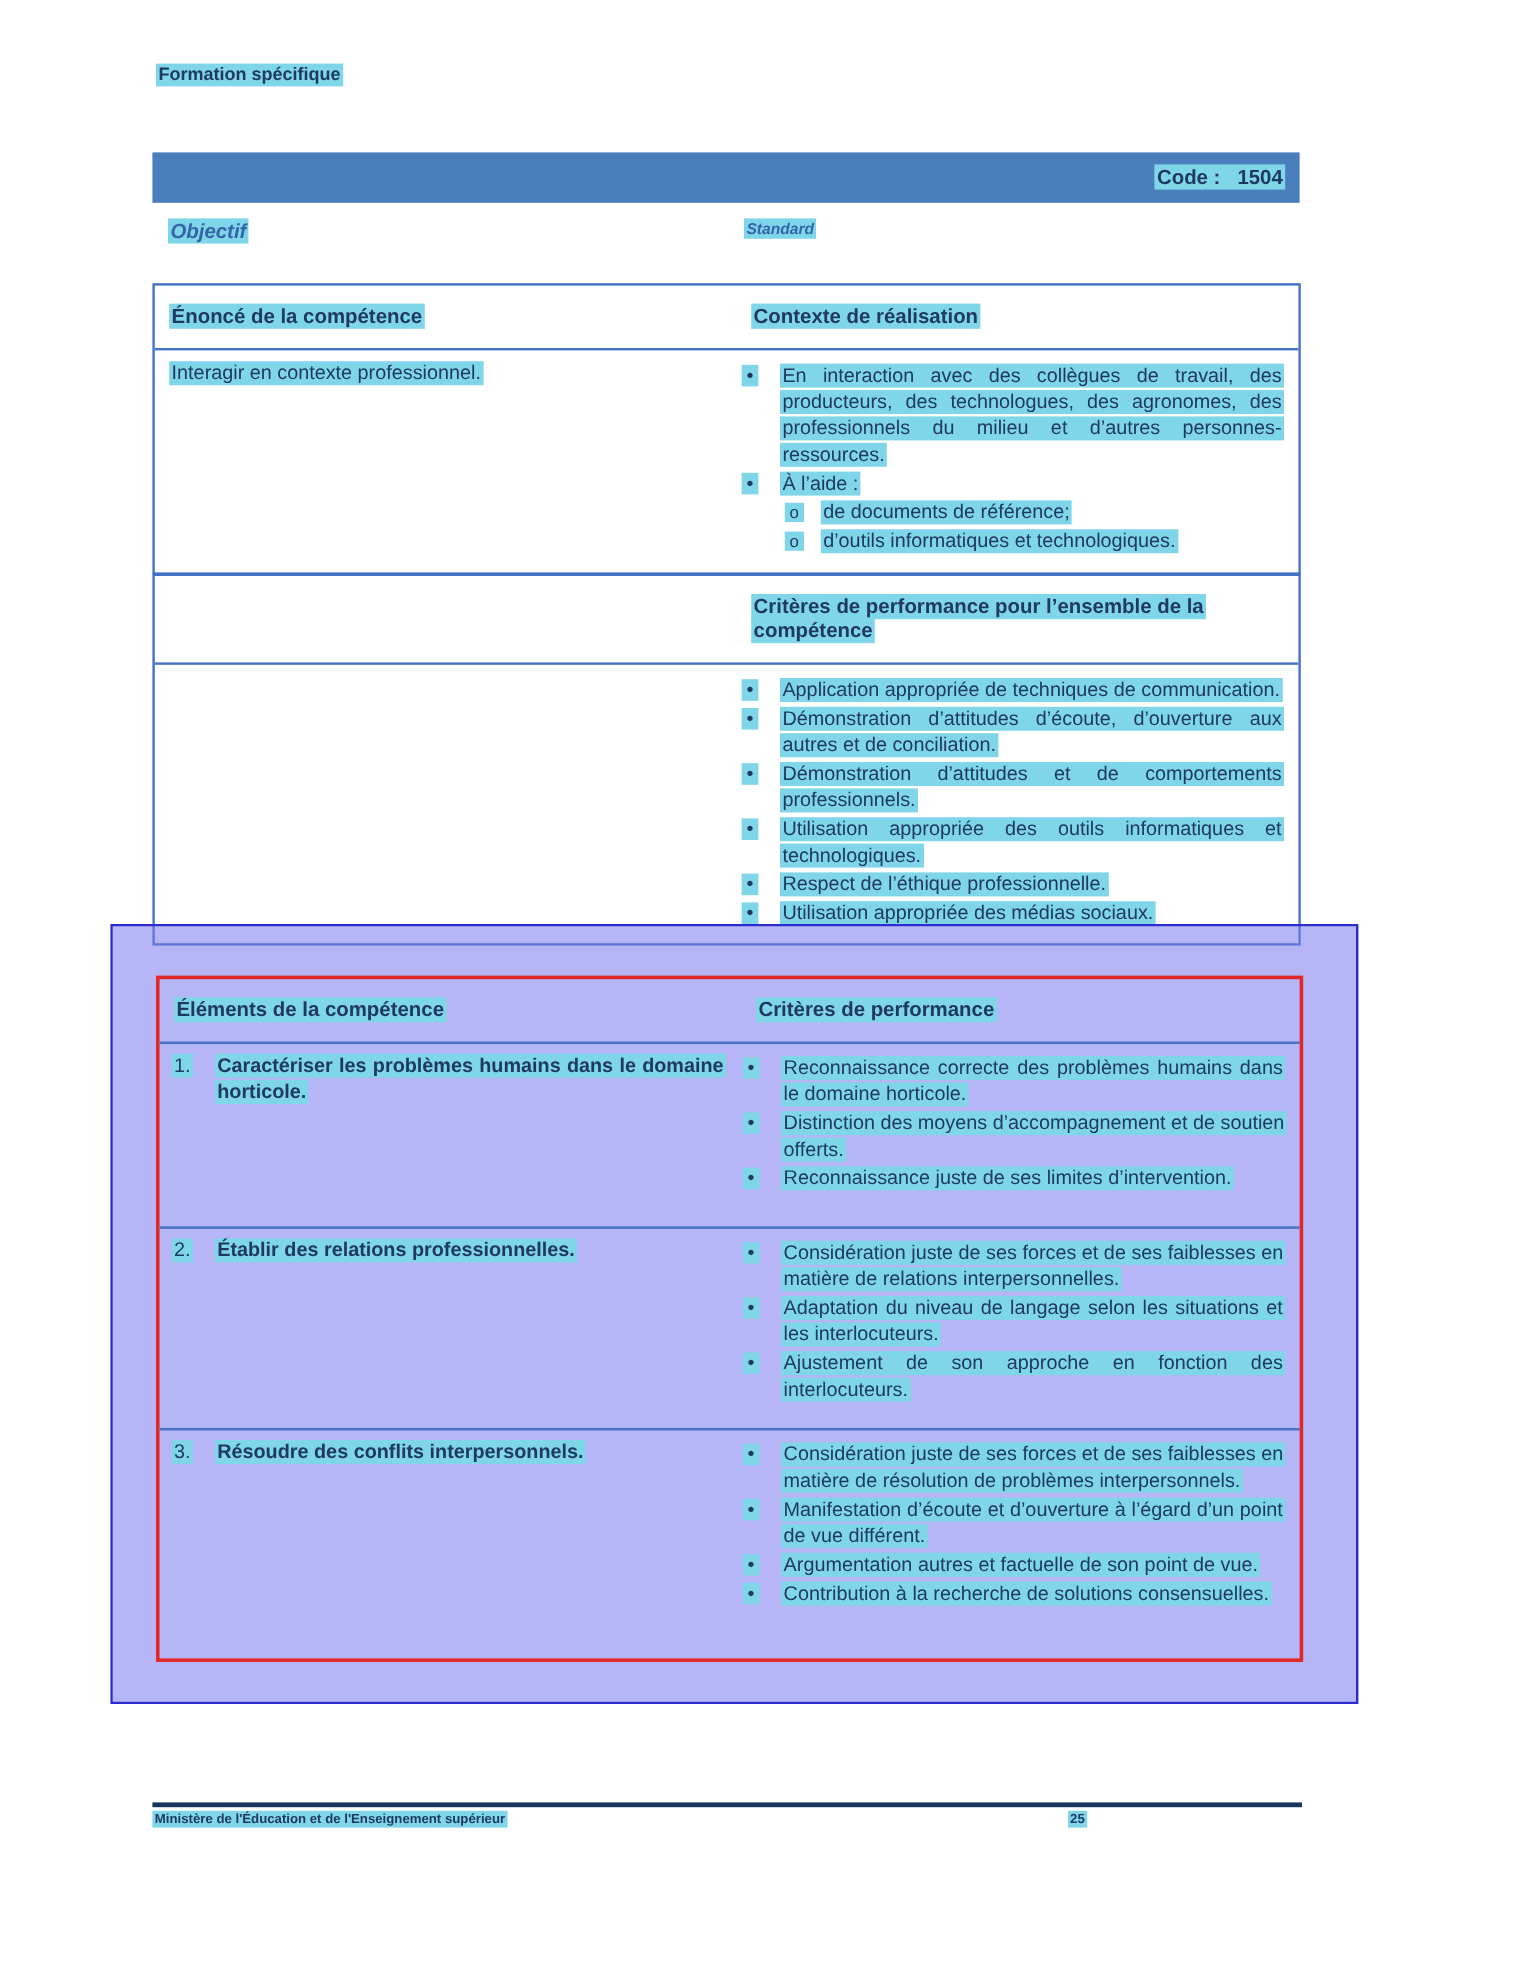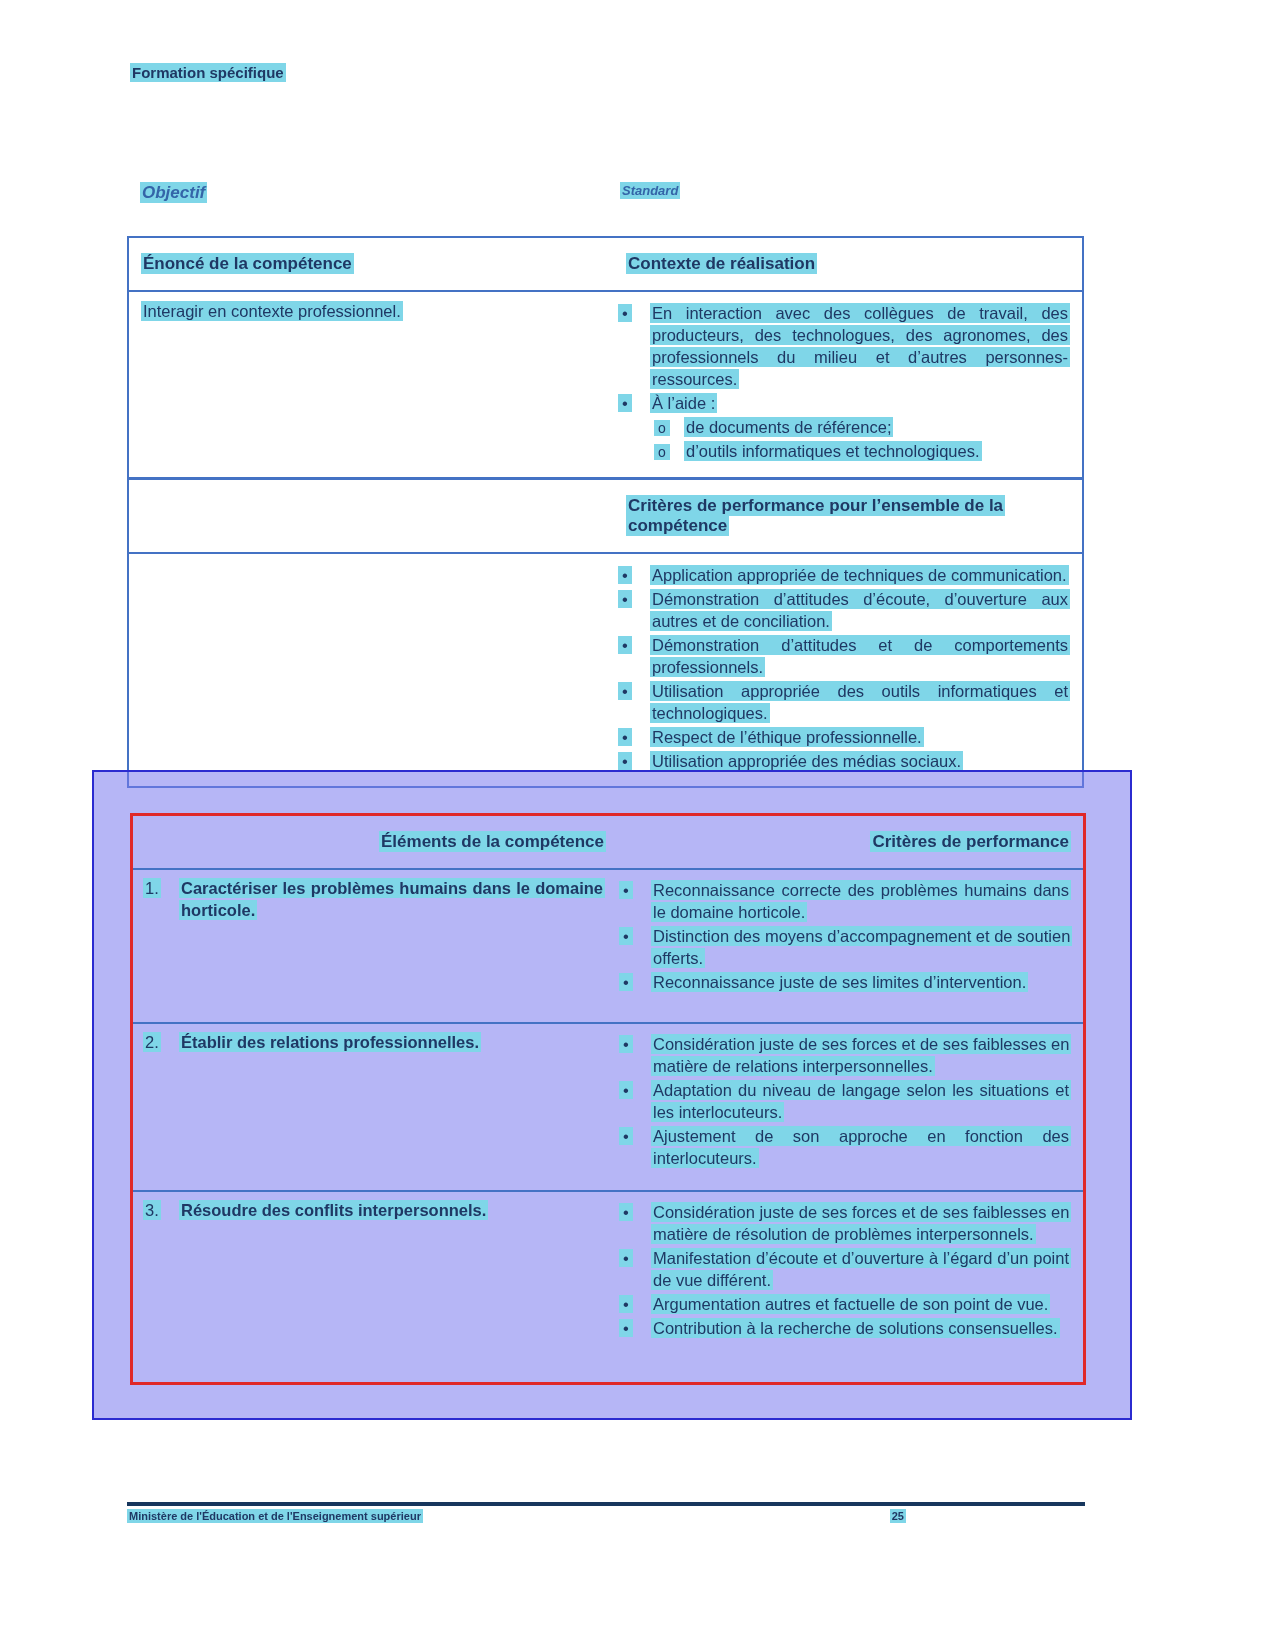--- a/index.html
+++ b/index.html
@@ -13,21 +13,21 @@
     --accent:#3465a8;
     --footer-rule:#17365d;
   }
   *{margin:0;padding:0;box-sizing:border-box;}
   html,body{background:#ffffff;}
   body{font-family:"Liberation Sans", sans-serif;color:var(--ink);}
   .page{position:relative;width:1275px;height:1651px;background:#ffffff;overflow:hidden;}
 
   .hl{background:var(--highlight);padding:1px 2px;-webkit-box-decoration-break:clone;box-decoration-break:clone;}
 
-  .top-label{position:absolute;left:130px;top:64px;font-size:15px;font-weight:bold;}
+  .top-label{position:absolute;left:130px;top:54px;font-size:15px;font-weight:bold;}
 
   .header-bar{position:absolute;left:127px;top:127px;width:956px;height:42px;background:var(--header-bar);display:flex;align-items:center;justify-content:flex-end;padding-right:12px;}
   .code-badge{font-size:17px;font-weight:bold;white-space:pre;}
 
   .obj-std{position:absolute;left:0;top:183px;width:1275px;height:24px;}
   .objectif{position:absolute;left:140px;font-size:17px;font-weight:bold;font-style:italic;color:var(--accent);}
   .standard{position:absolute;left:620px;font-size:13px;font-weight:bold;font-style:italic;color:var(--accent);}
 
   .tbl{position:absolute;border:2.5px solid var(--table-border);background:transparent;}
   .tbl-hdr{display:grid;grid-template-columns:485px 1fr;border-bottom:2.5px solid var(--table-border);padding:16px 0;font-weight:bold;font-size:17px;}
@@ -45,41 +45,44 @@
   .btext{flex:1;text-align:justify;line-height:1.33;}
 
   .t1{left:127px;top:236px;width:957px;min-height:212px;}
   .t2{left:127px;top:478px;width:957px;height:310px;z-index:1;}
   .t2 .tbl-hdr{min-height:64px;}
 
   .overlay{position:absolute;left:92px;top:770px;width:1040px;height:650px;border:2.5px solid var(--overlay-border);z-index:2;}
   .overlay::before{content:"";position:absolute;inset:0;background:var(--overlay-fill);opacity:0.55;}
 
   .t3{left:130px;top:813px;width:956px;height:572px;border:3px solid var(--red-border);z-index:3;background:transparent;}
-  .t3 .tbl-hdr{border-bottom:2.5px solid var(--table-border);text-align:right;}
+  .t3 .tbl-hdr{border-bottom:2.5px solid var(--table-border);}
   .t3-row{display:grid;grid-template-columns:482px 1fr;padding:8px 0 10px;}
   .t3-row + .t3-row{border-top:2.5px solid var(--table-border);}
   .row-1{min-height:152px;}
   .row-2{min-height:168px;}
   .row-3{min-height:204px;}
   .lc{display:flex;padding:0 10px 0 10px;font-size:16.5px;line-height:1.33;}
   .num{flex:0 0 36px;}
   .ltext{flex:1;text-align:justify;font-weight:bold;}
   .rc{padding:0 12px 0 0;font-size:16.5px;}
 
   .footer-rule{position:absolute;left:127px;top:1502px;width:958px;height:4px;background:var(--footer-rule);}
   .footer-row{position:absolute;left:127px;top:1510px;width:779px;display:flex;justify-content:space-between;font-size:11px;font-weight:bold;text-align:right;}
 </style>
 </head>
 <body>
 
 <div class="page">
 
   <div class="top-label"><span class="hl">Formation spécifique</span></div>
 
+  <div class="header-bar">
+    <span class="code-badge"><span class="hl">Code :   1504</span></span>
+  </div>
 
   <div class="obj-std">
     <span class="objectif"><span class="hl">Objectif</span></span>
     <span class="standard"><span class="hl">Standard</span></span>
   </div>
 
   <div class="tbl t1">
     <div class="tbl-hdr">
       <div><span class="hl">Énoncé de la compétence</span></div>
       <div><span class="hl">Contexte de réalisation</span></div>

